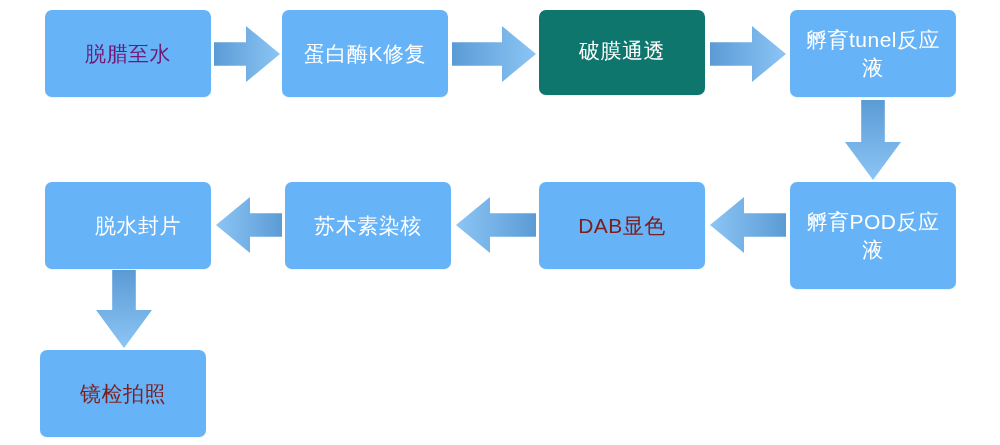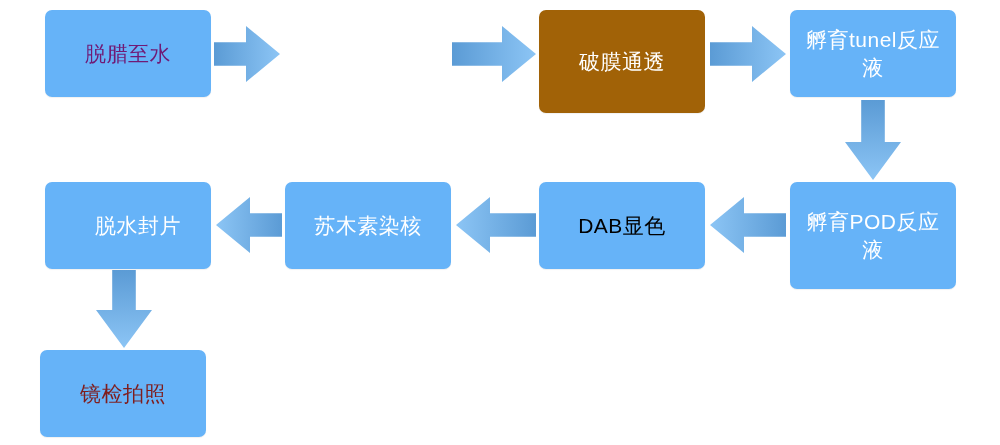--- a/index.html
+++ b/index.html
@@ -42,30 +42,33 @@
   }
 </style>
 </head>
 <body>
 
 <div id="canvas">
 
   <div class="node" style="left: 45px; top: 10px; width: 166px; height: 87px; background: rgb(102, 179, 248); color: #701a75;">
     <span>脱腊至水</span>
   </div>
-  <div class="node" style="left: 539px; top: 10px; width: 166px; height: 103px; background: #a16207; color: rgb(255, 255, 255);">
+  <div class="node" style="left: 282px; top: 10px; width: 166px; height: 87px; background: rgb(102, 179, 248); color: rgb(255, 255, 255);">
+    <span>蛋白酶K修复</span>
+  </div>
+  <div class="node" style="left: 539px; top: 10px; width: 166px; height: 85px; background: #0f766e; color: rgb(255, 255, 255); font-family: Liberation Mono, monospace;">
     <span>破膜通透</span>
   </div>
   <div class="node" style="left: 790px; top: 10px; width: 166px; height: 87px; background: rgb(102, 179, 248); color: rgb(255, 255, 255);">
     <span>孵育tunel反应液</span>
   </div>
   <div class="node" style="left: 790px; top: 182px; width: 166px; height: 107px; background: rgb(102, 179, 248); color: rgb(255, 255, 255);">
     <span>孵育POD反应液</span>
   </div>
-  <div class="node" style="left: 539px; top: 182px; width: 166px; height: 87px; background: rgb(102, 179, 248); color: #000000;">
+  <div class="node" style="left: 539px; top: 182px; width: 166px; height: 87px; background: rgb(102, 179, 248); color: #7f1d1d;">
     <span>DAB显色</span>
   </div>
   <div class="node" style="left: 285px; top: 182px; width: 166px; height: 87px; background: rgb(102, 179, 248); color: rgb(255, 255, 255);">
     <span>苏木素染核</span>
   </div>
   <div class="node" style="left: 45px; top: 182px; width: 166px; height: 87px; background: rgb(102, 179, 248); color: rgb(255, 255, 255); padding-left: 28px;">
     <span>脱水封片</span>
   </div>
   <div class="node" style="left: 40px; top: 350px; width: 166px; height: 87px; background: rgb(102, 179, 248); color: #7f1d1d;">
     <span>镜检拍照</span>

